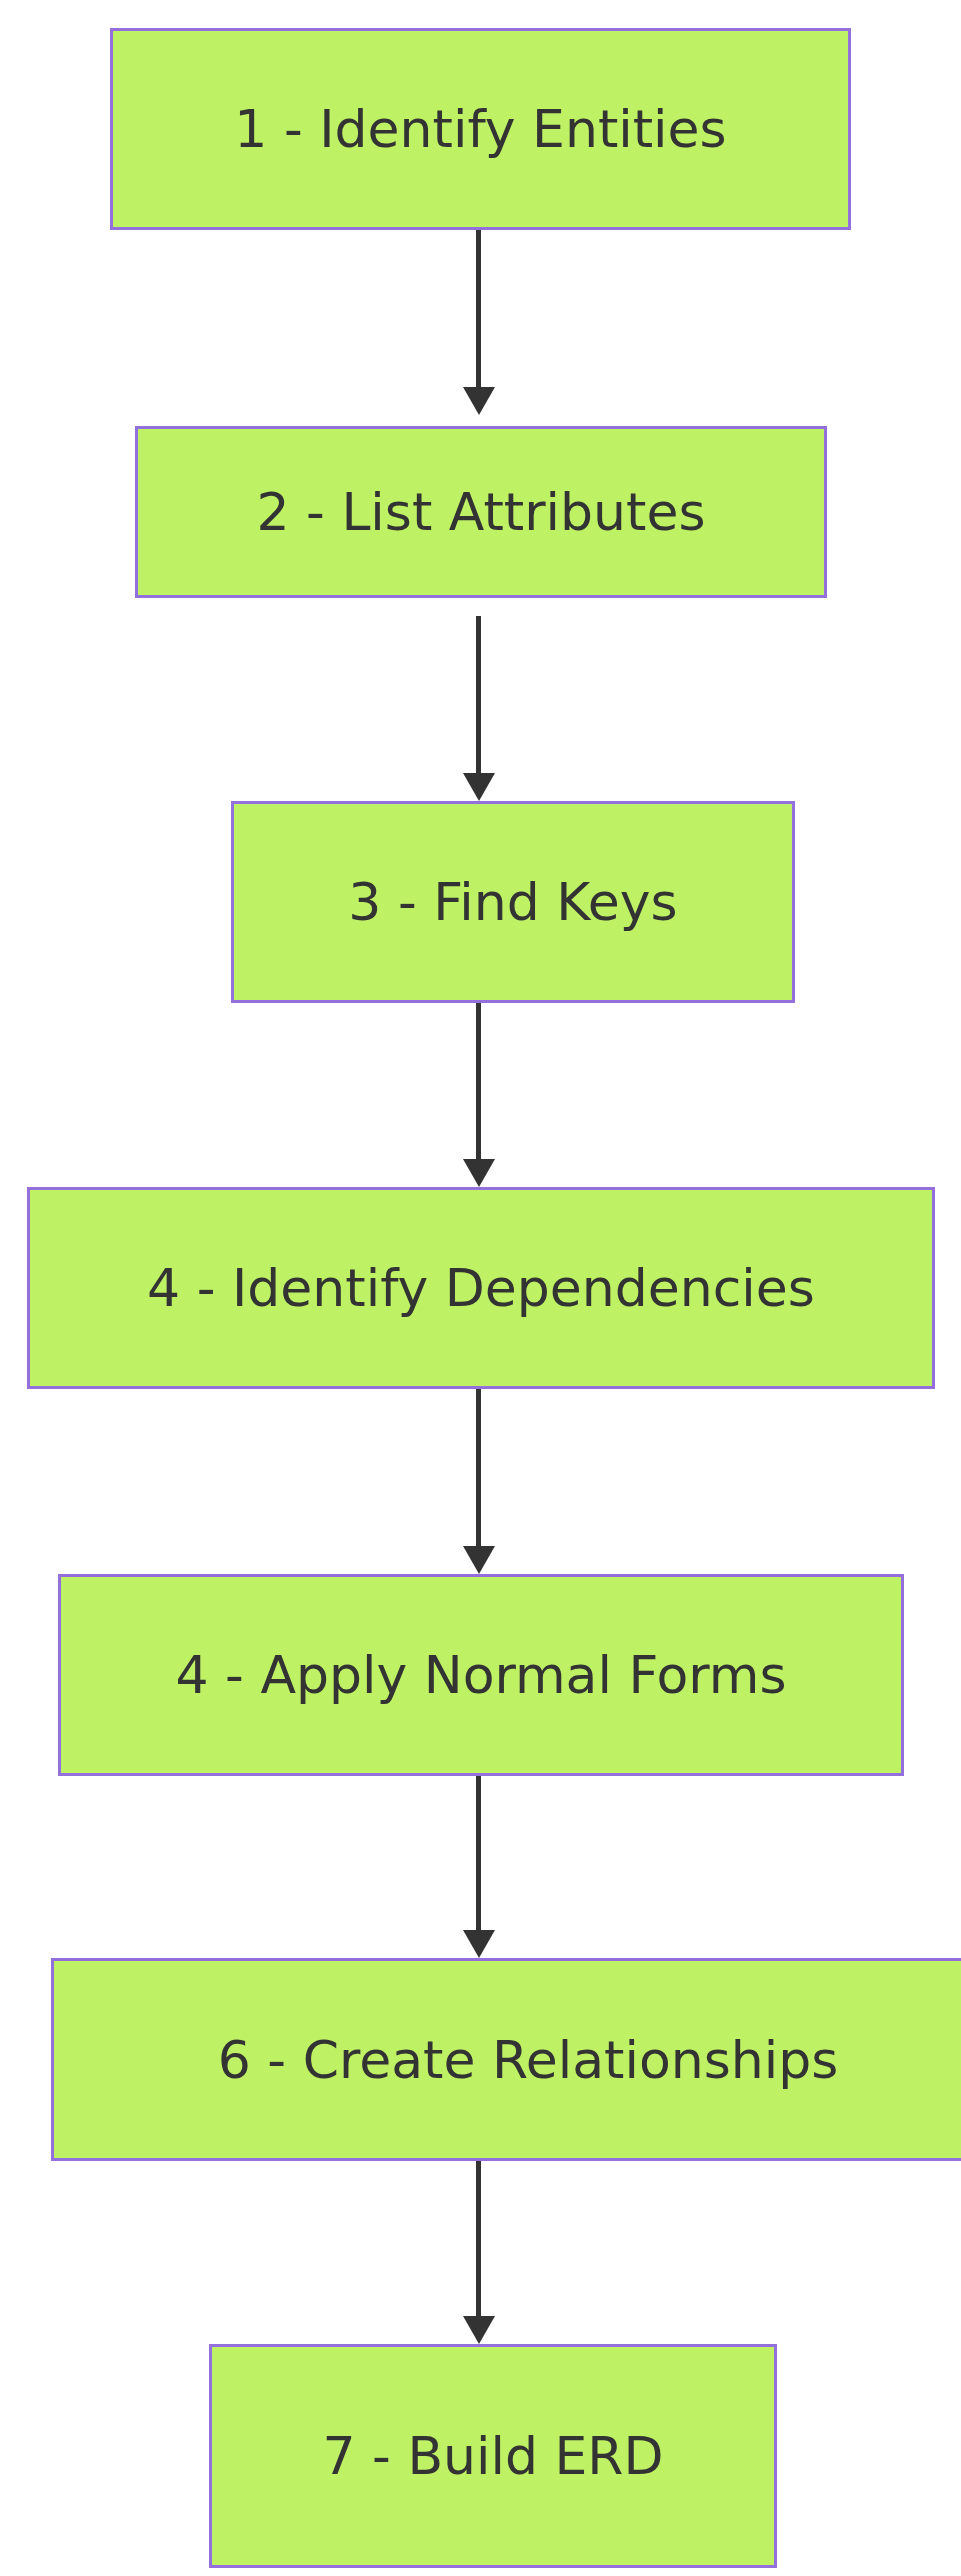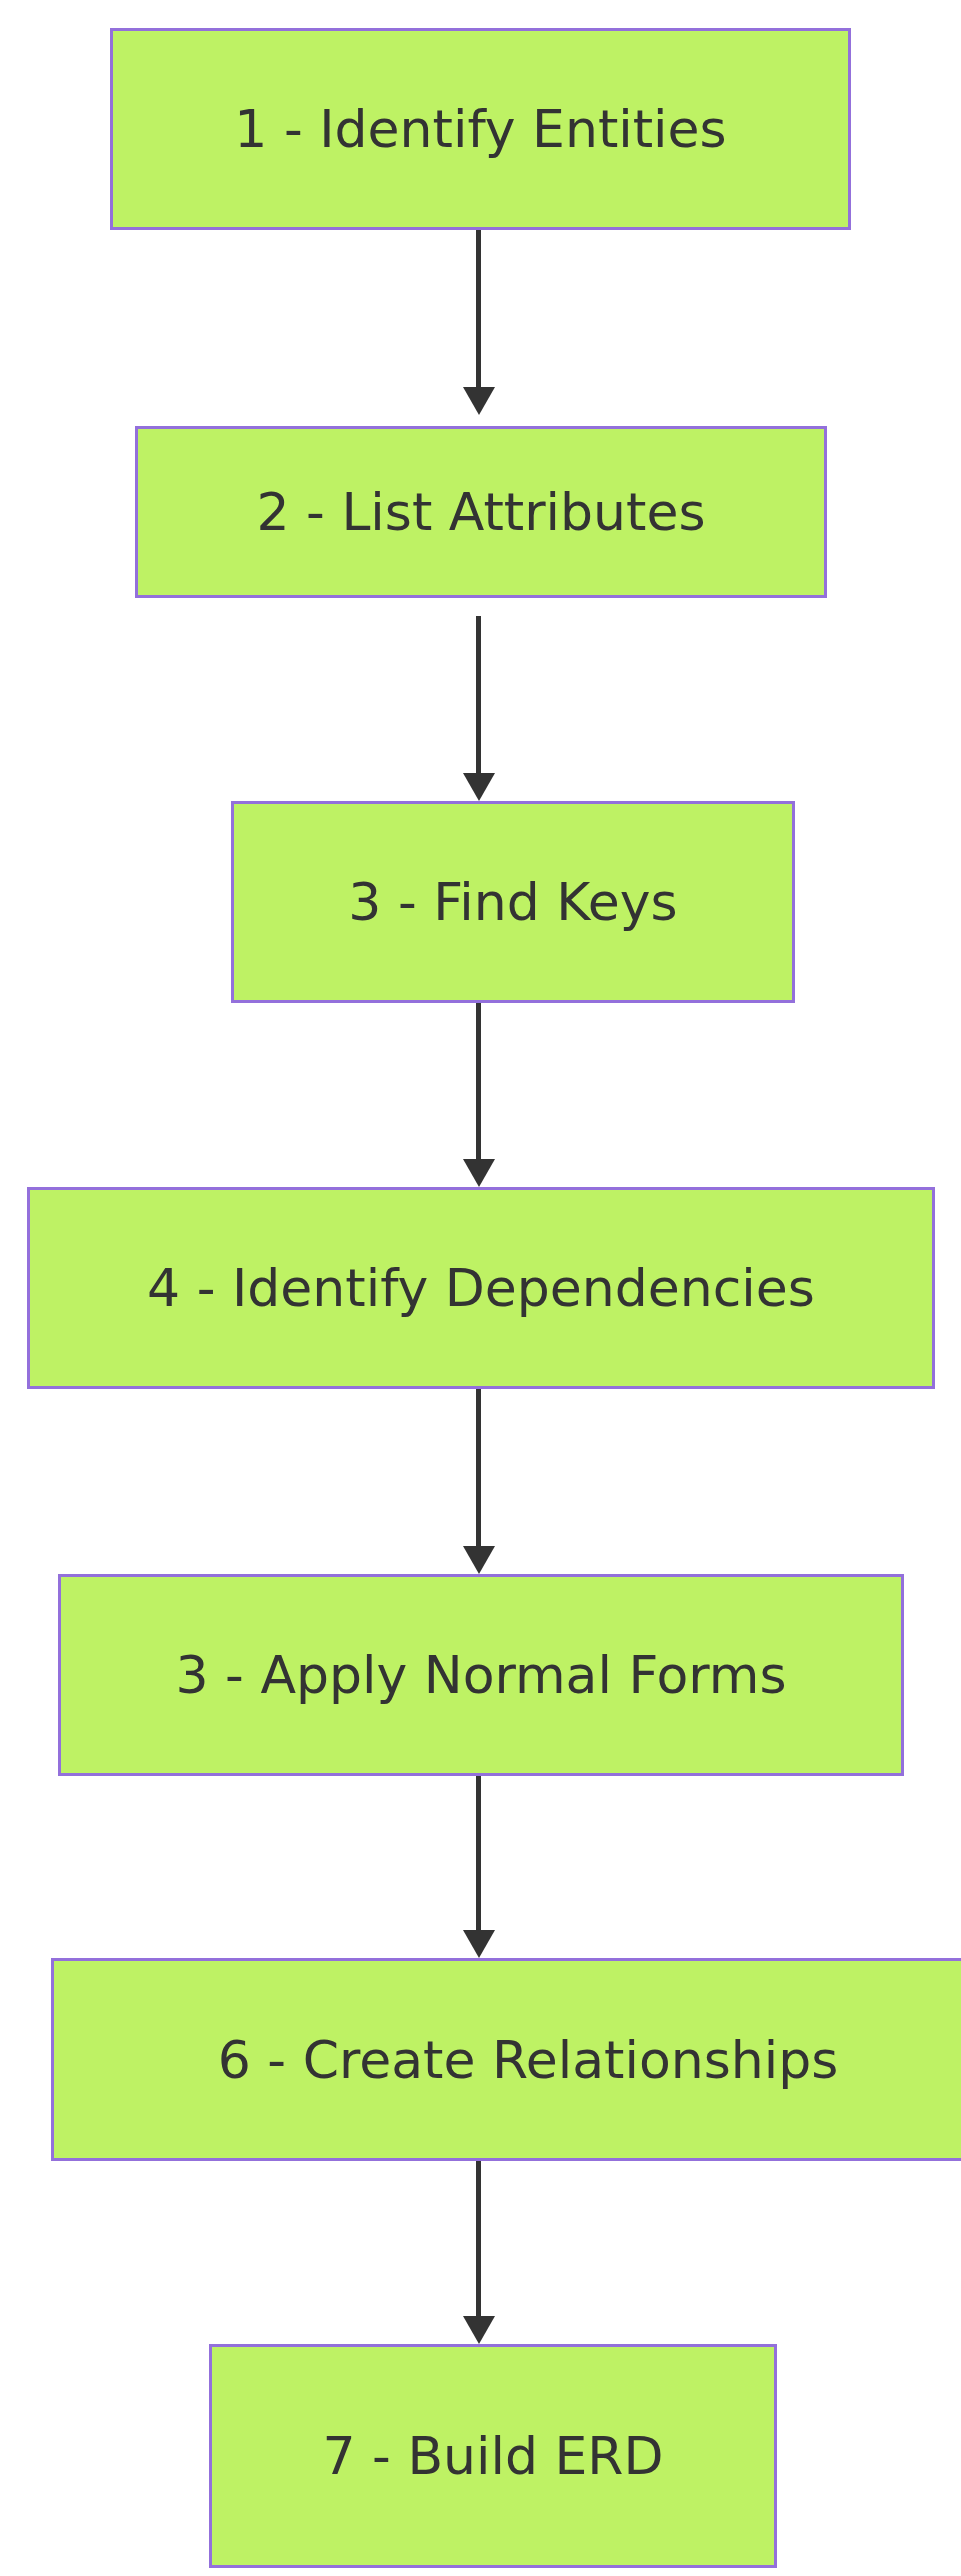--- a/index.html
+++ b/index.html
@@ -85,21 +85,21 @@
   <div class="node" style="left:27px; top:1187px; width:908px; height:202px;">
     <span class="node-label">4 - Identify Dependencies</span>
   </div>
 
   <div class="arrow" style="left:462px; top:1389px; height:185px;">
     <div class="arrow-line"></div>
     <div class="arrow-head"></div>
   </div>
 
   <div class="node" style="left:58px; top:1574px; width:846px; height:202px;">
-    <span class="node-label">3 - Apply Normal Forms</span>
+    <span class="node-label">4 - Apply Normal Forms</span>
   </div>
 
   <div class="arrow" style="left:462px; top:1776px; height:182px;">
     <div class="arrow-line"></div>
     <div class="arrow-head"></div>
   </div>
 
   <div class="node" style="left:51px; top:1958px; width:954px; height:203px;">
     <span class="node-label">6 - Create Relationships</span>
   </div>

